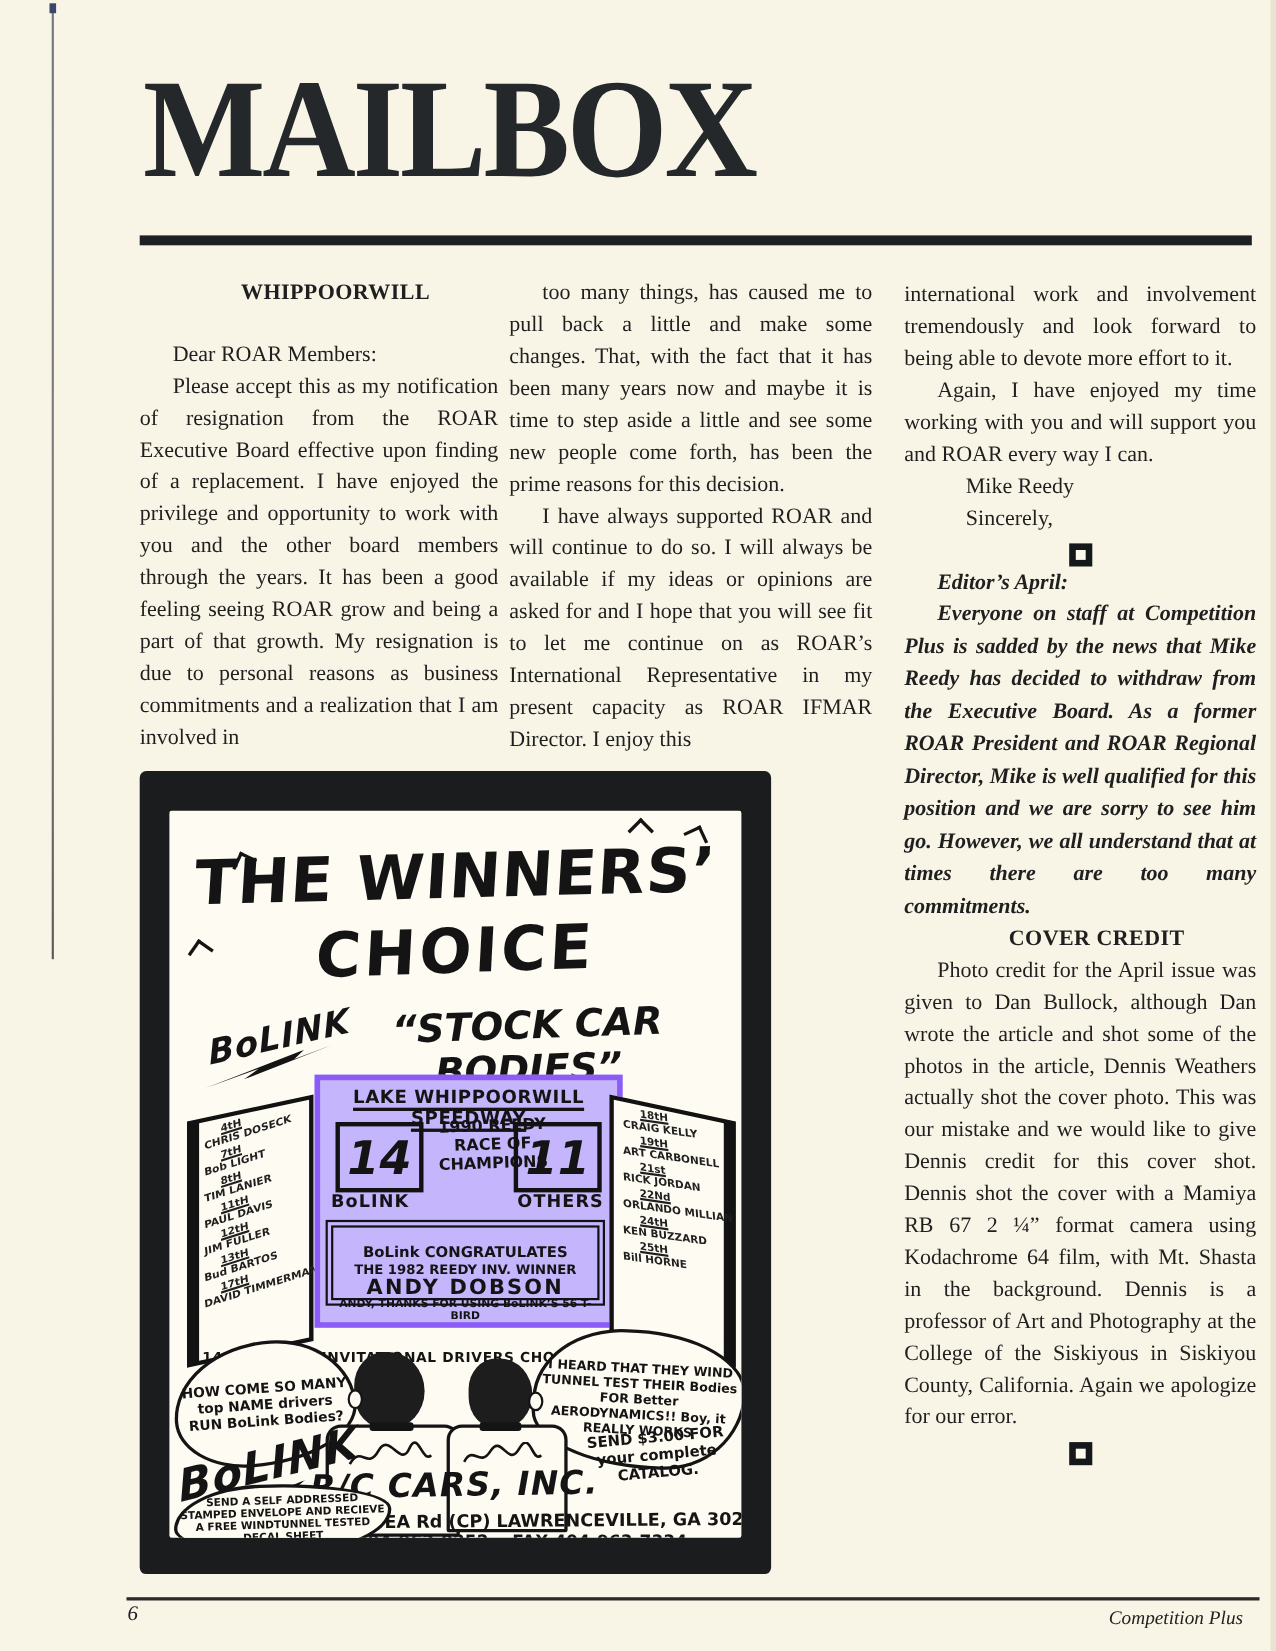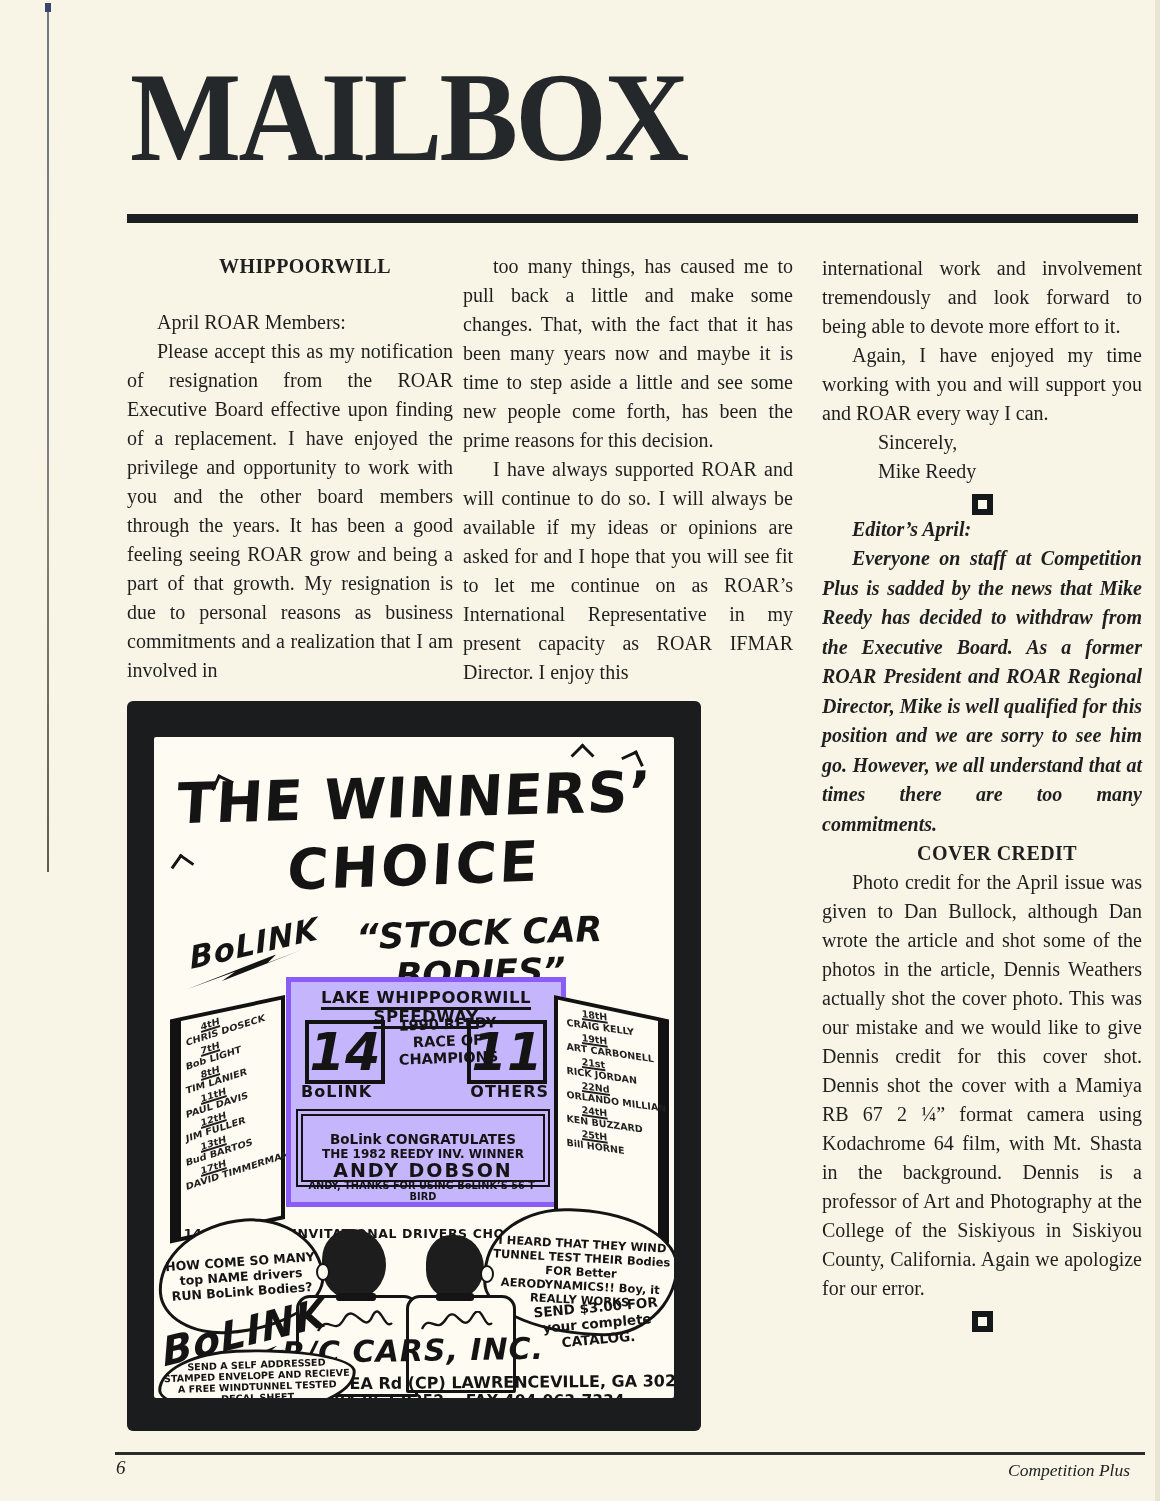--- a/index.html
+++ b/index.html
@@ -67,21 +67,21 @@
   .wing-l{left:16px;top:258px;border-left-width:11px;transform:skewY(-12deg);transform-origin:right top;}
   .wing-r{left:400px;top:258px;border-right-width:11px;transform:skewY(12deg);transform-origin:left top;}
   .drv{font-family:"DejaVu Sans",sans-serif;font-weight:700;font-size:9.5px;line-height:10.5px;
     margin:2px 2px 3px 4px;transform:rotate(-6deg);white-space:nowrap;}
   .wing-r .drv{transform:rotate(-4deg);margin-left:8px;}
   .drv .pl{display:block;text-decoration:underline;text-decoration-thickness:2px;margin-left:16px;}
   .board{position:absolute;left:132px;top:240px;width:270px;height:220px;background:#c4b5fd;border:5px solid #8b5cf6;}
   .board-head{position:absolute;left:0;top:6px;width:100%;text-align:center;font-size:16.5px;font-weight:800;
     letter-spacing:.5px;text-decoration:underline;text-decoration-thickness:2.5px;text-underline-offset:4px;}
   .scorebox{position:absolute;top:38px;width:72px;height:56px;border:4px solid #121212;
-    display:flex;align-items:center;justify-content:center;font-size:51px;font-weight:900;font-style:italic;}
+    display:flex;align-items:center;justify-content:center;font-size:42px;font-weight:900;font-style:italic;}
   .sb-l{left:14px;} .sb-r{right:14px;}
   .sb-lab{position:absolute;top:100px;font-size:16px;font-weight:800;letter-spacing:1px;}
   .lab-l{left:10px;} .lab-r{right:12px;}
   .event{position:absolute;left:92px;top:34px;width:130px;text-align:center;font-size:14.5px;font-weight:800;
     line-height:17px;transform:rotate(-2deg);}
   .congrats{position:absolute;left:10px;top:132px;width:240px;height:64px;border:2.5px solid #121212;
     outline:2.5px solid #121212;outline-offset:3px;text-align:center;}
   .cg1{font-size:13.5px;font-weight:800;margin-top:15px;}
   .cg2{font-size:12px;font-weight:700;}
   .cgname{font-size:19px;font-weight:900;letter-spacing:2px;line-height:18px;}
@@ -124,34 +124,34 @@
 
 <div class="scan-line"></div>
 <div class="scan-dot"></div>
 <div class="page-edge-right"></div>
 
 <div class="masthead">MAILBOX</div>
 <div class="title-rule"></div>
 
 <div class="col" id="col1">
   <p class="sec-head">WHIPPOORWILL</p>
-  <p class="salutation">April ROAR Members:</p>
+  <p class="salutation">Dear ROAR Members:</p>
   <p>Please accept this as my notification of resignation from the ROAR Executive Board effective upon finding of a replacement. I have enjoyed the privilege and opportunity to work with you and the other board members through the years. It has been a good feeling seeing ROAR grow and being a part of that growth. My resignation is due to personal reasons as business commitments and a realization that I am involved in</p>
 </div>
 
 <div class="col" id="col2">
   <p>too many things, has caused me to pull back a little and make some changes. That, with the fact that it has been many years now and maybe it is time to step aside a little and see some new people come forth, has been the prime reasons for this decision.</p>
   <p>I have always supported ROAR and will continue to do so. I will always be available if my ideas or opinions are asked for and I hope that you will see fit to let me continue on as ROAR’s International Representative in my present capacity as ROAR IFMAR Director. I enjoy this</p>
 </div>
 
 <div class="col" id="col3">
   <p class="noindent">international work and involvement tremendously and look forward to being able to devote more effort to it.</p>
   <p>Again, I have enjoyed my time working with you and will support you and ROAR every way I can.</p>
+  <p class="closing">Mike Reedy</p>
   <p class="closing">Sincerely,</p>
-  <p class="closing">Mike Reedy</p>
   <div class="eom"></div>
   <p class="ednote-head">Editor’s April:</p>
   <p class="ednote noindent" style="text-indent:30px;">Everyone on staff at Competition Plus is sadded by the news that Mike Reedy has decided to withdraw from the Executive Board. As a former ROAR President and ROAR Regional Director, Mike is well qualified for this position and we are sorry to see him go. However, we all understand that at times there are too many commitments.</p>
   <p class="cover-head">COVER CREDIT</p>
   <p>Photo credit for the April issue was given to Dan Bullock, although Dan wrote the article and shot some of the photos in the article, Dennis Weathers actually shot the cover photo. This was our mistake and we would like to give Dennis credit for this cover shot. Dennis shot the cover with a Mamiya RB 67 2 ¼” format camera using Kodachrome 64 film, with Mt. Shasta in the background. Dennis is a professor of Art and Photography at the College of the Siskiyous in Siskiyou County, California. Again we apologize for our error.</p>
   <div class="eom"></div>
 </div>
 
 <div class="ad">
   <div class="ad-inner">

